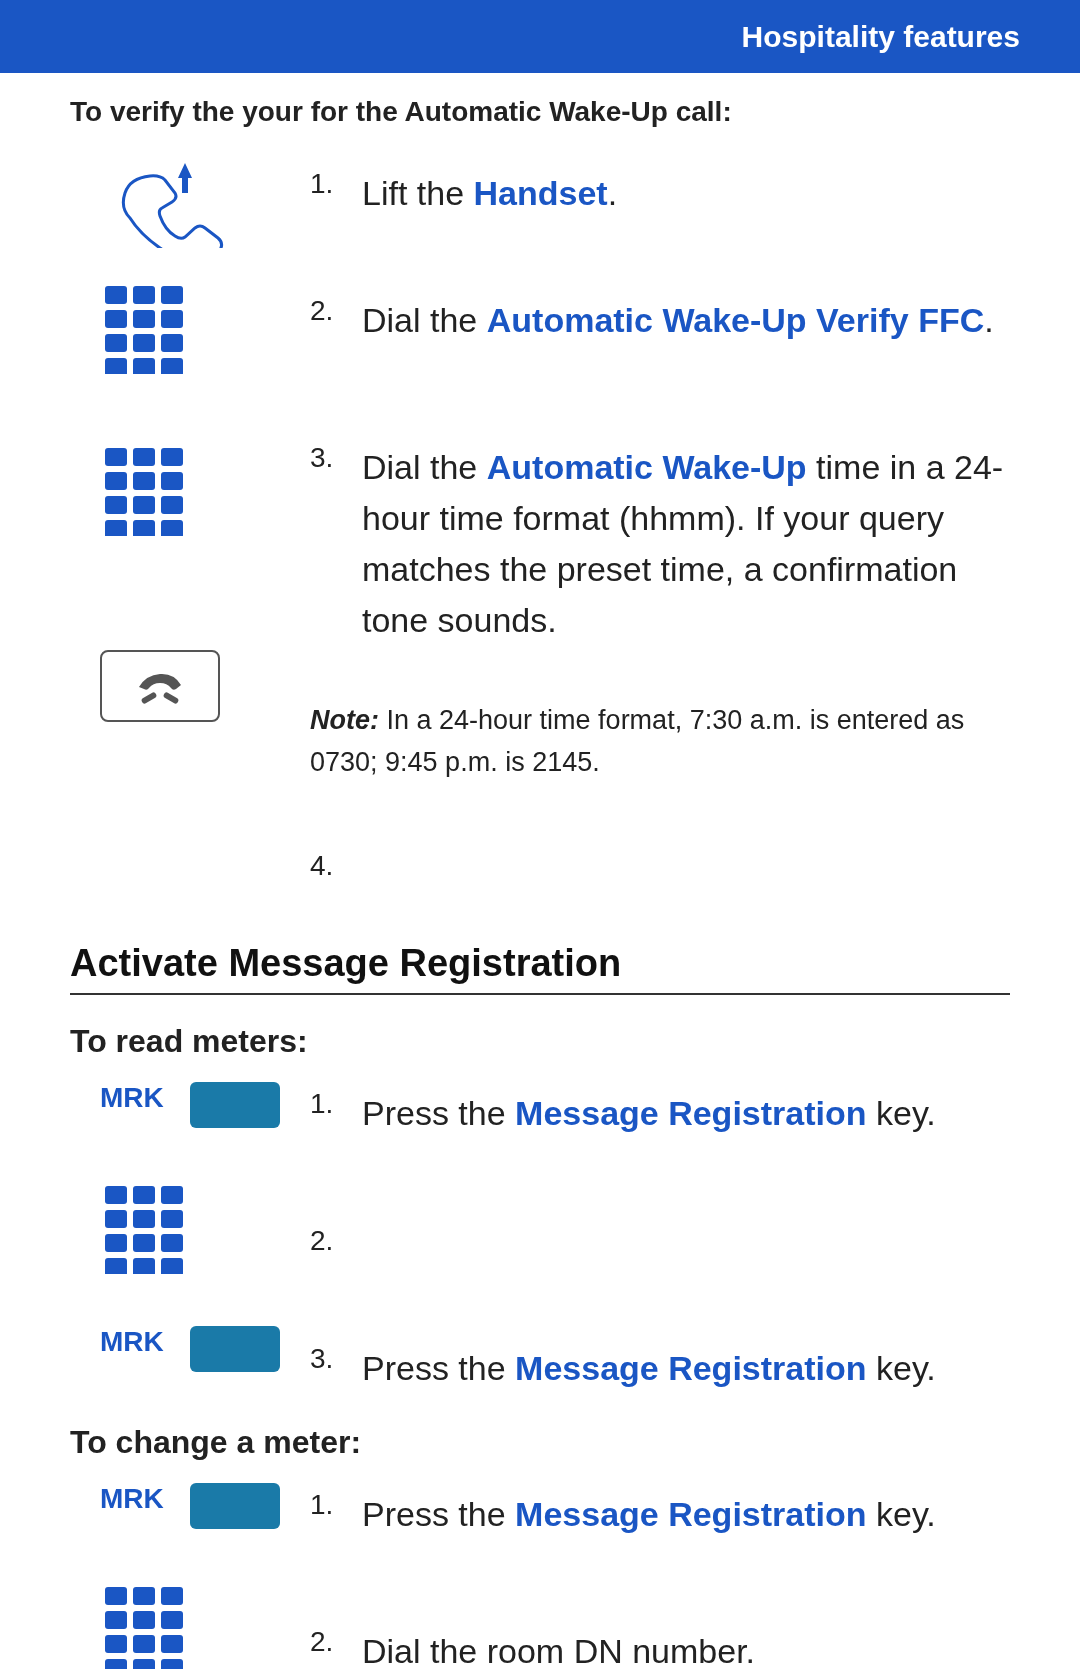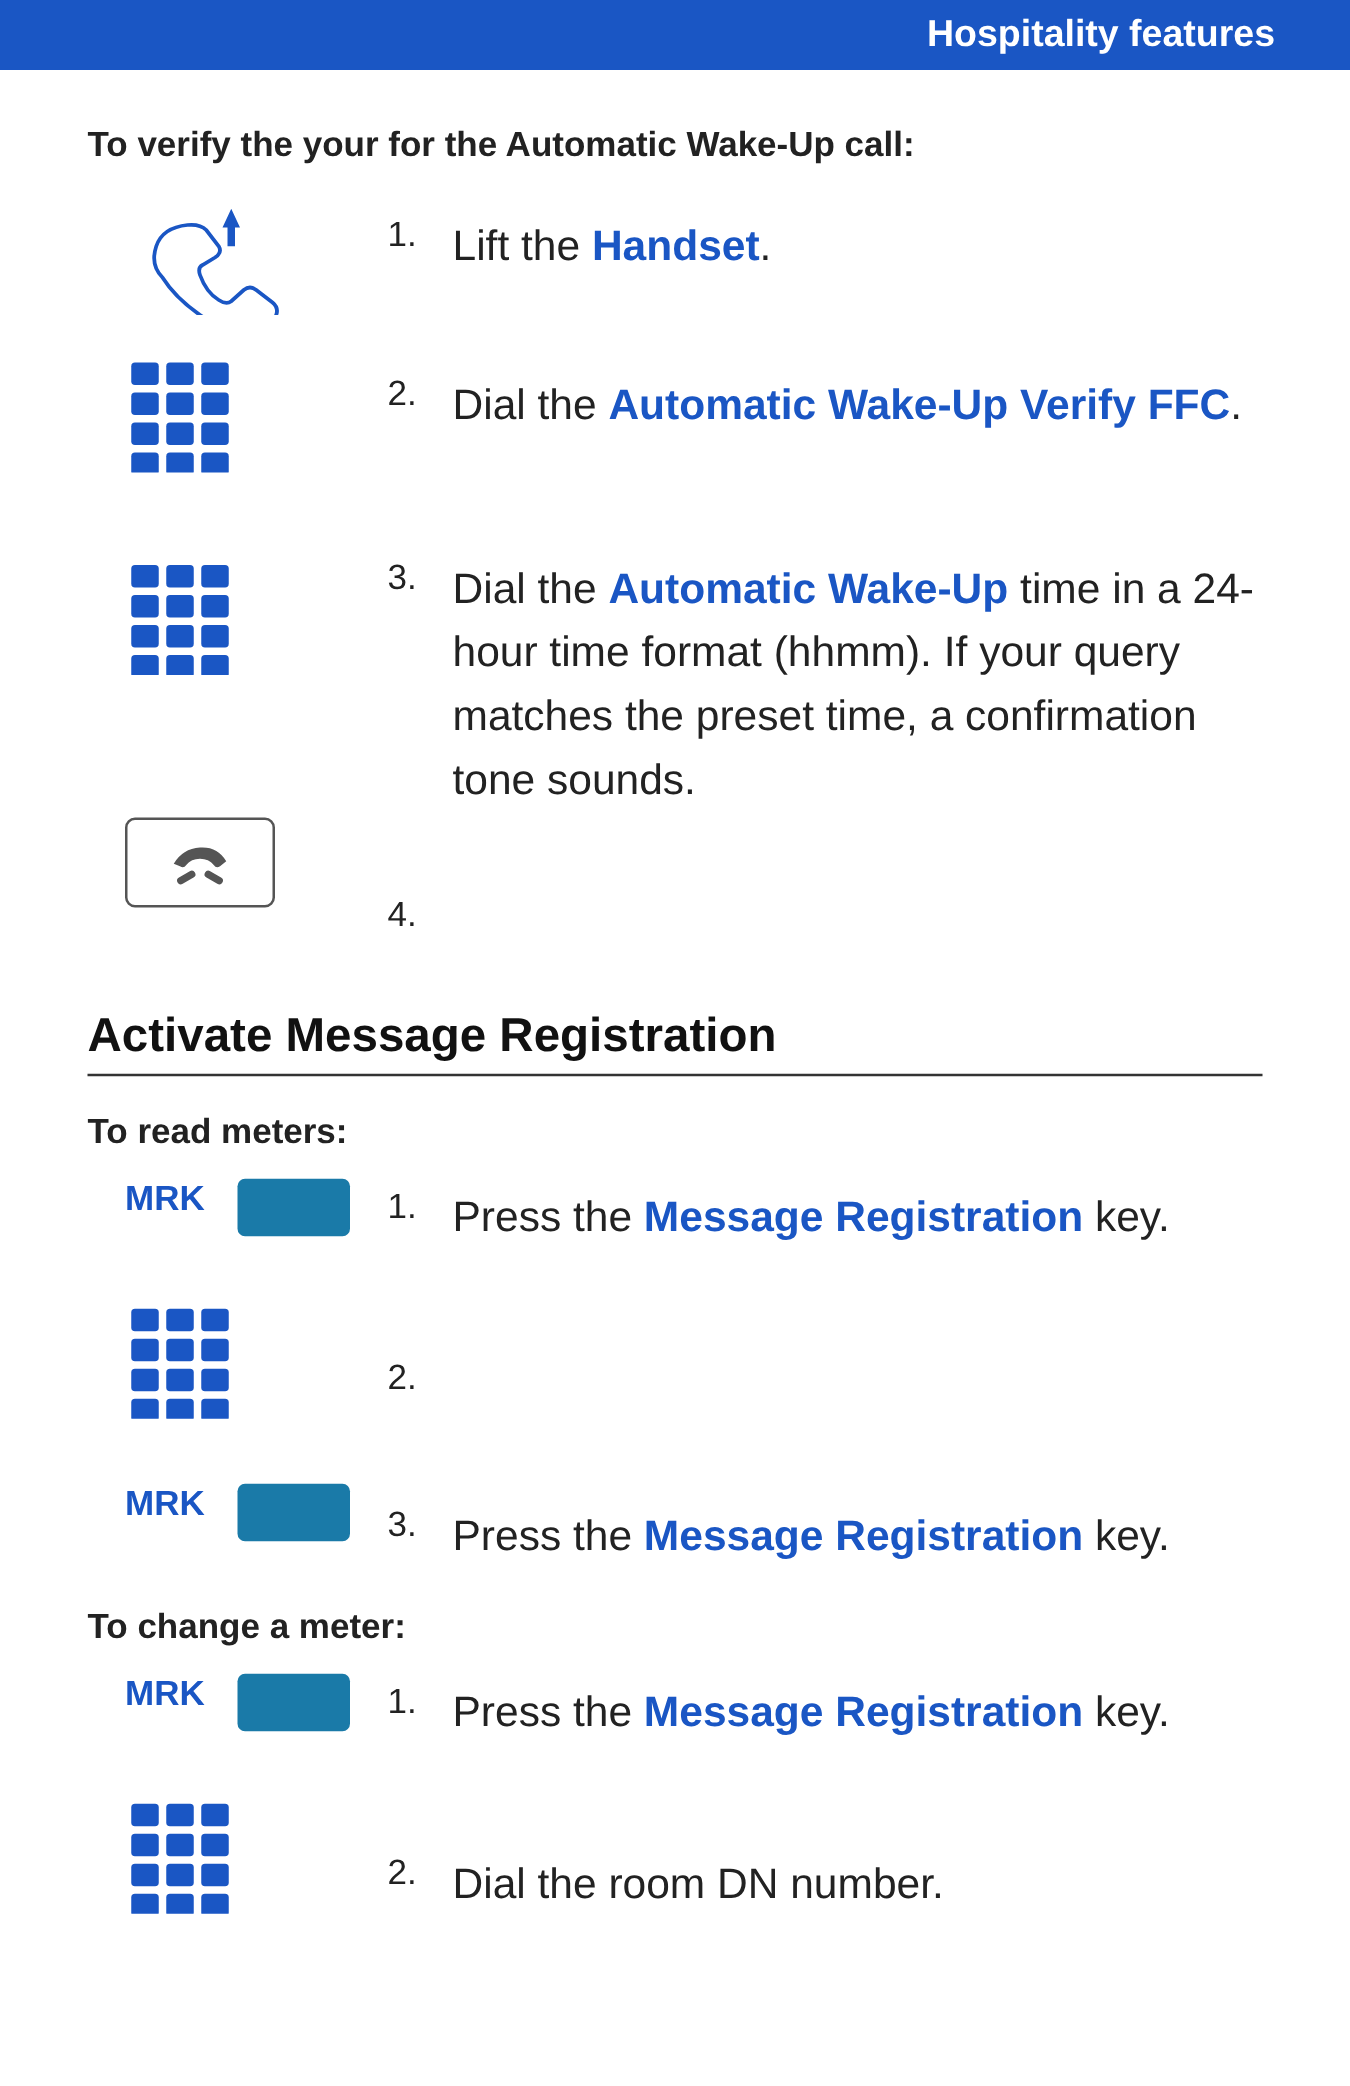--- a/index.html
+++ b/index.html
@@ -7,26 +7,26 @@
       width: 1080px;
       min-height: 1669px;
       background: #ffffff;
       font-family: Arial, sans-serif;
       font-size: 28px;
       color: #222;
       position: relative;
     }
     .header-bar {
       background: #1a56c4;
-      height: 56px;
+      height: 73px;
       display: flex;
       align-items: center;
       justify-content: flex-end;
       padding-right: 60px;
-      margin-bottom: 44px;
+      margin-bottom: 23px;
     }
     .header-title {
       color: #ffffff;
       font-size: 30px;
       font-weight: bold;
     }
     .content {
       padding: 0 70px 80px 70px;
     }
     .section-intro-label {
@@ -91,21 +91,21 @@
       margin-bottom: 28px;
     }
     .section-description {
       font-size: 28px;
       line-height: 1.6;
       color: #222;
       margin-bottom: 30px;
     }
     .subsection-label {
       font-weight: bold;
-      font-size: 28px;
+      font-size: 32px;
       margin-bottom: 22px;
       margin-top: 16px;
     }
 
     
     .mrk-row {
       display: flex;
       gap: 20px;
       margin-bottom: 4px;
     }
@@ -225,20 +225,23 @@
       <div class="step-row" style="margin-top:40px;">
         <span class="step-num">2.</span>
         <span class="step-text">Dial the <span class="blue-bold">Automatic Wake-Up Verify FFC</span>.</span>
       </div>
 
       <div class="step-row" style="margin-top:60px;">
         <span class="step-num">3.</span>
         <span class="step-text">Dial the <span class="blue-bold">Automatic Wake-Up</span> time in a 24-hour time format (hhmm). If your query matches the preset time, a confirmation tone sounds.</span>
       </div>
 
+      <div class="note-block" style="margin-top:18px; margin-left:0;">
+        <span class="note-italic">Note:</span> In a 24-hour time format, 7:30 a.m. is entered as 0730; 9:45 p.m. is 2145.
+      </div>
 
       <div class="step-row" style="margin-top:30px;">
         <span class="step-num">4.</span>
       </div>
     </div>
   </div>
 
   <div class="section-heading" style="margin-top:60px;">Activate Message Registration</div>
   <hr class="section-rule">
 

